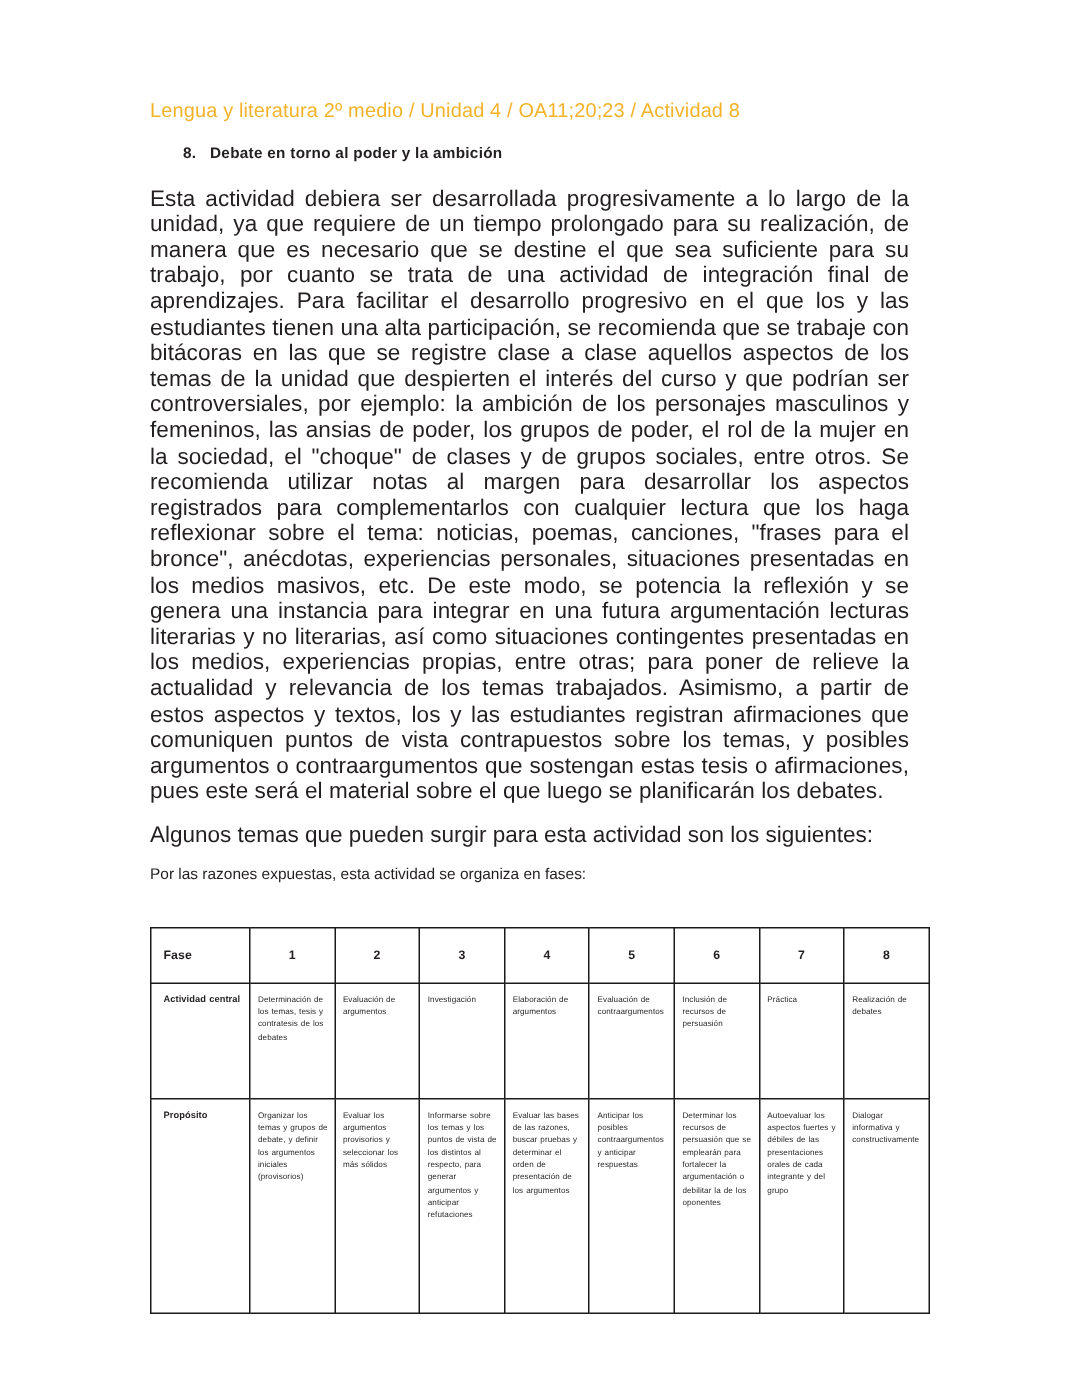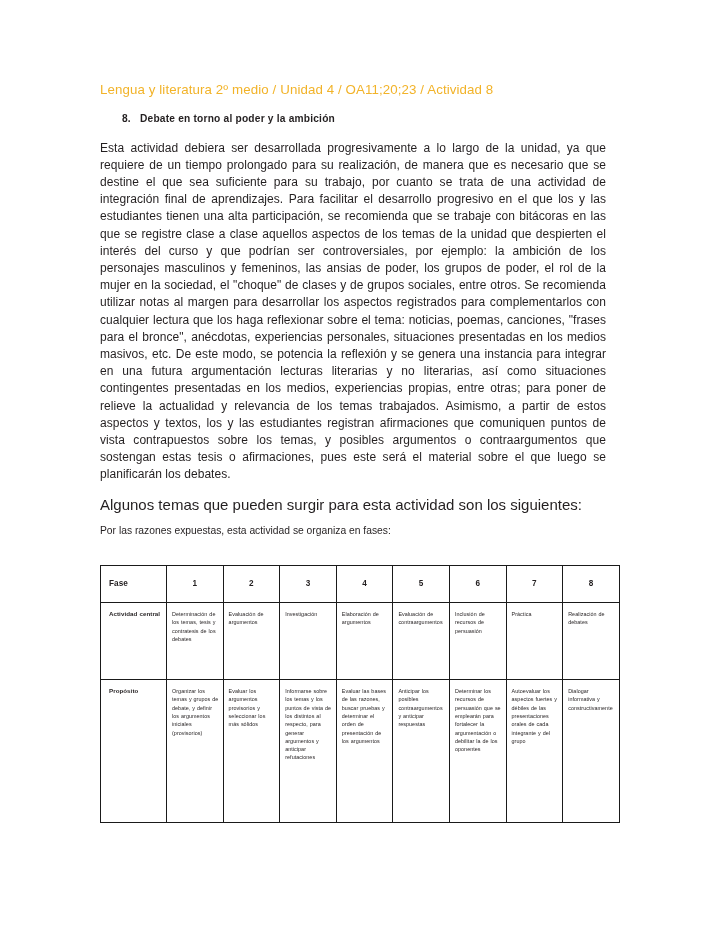--- a/index.html
+++ b/index.html
@@ -19,21 +19,21 @@
   .page {
     position: absolute;
     left: 0; top: 0;
     width: 720px;
     height: 932px;
     background: #fff;
   }
   .content {
     position: absolute;
     left: 100px;
-    top: 82px;
+    top: 66px;
     width: 522px;
   }
   .doc-title {
     color: #f2b329;
     font-size: 13.3px;
     letter-spacing: 0.1px;
     line-height: 1.25;
     margin: 0 0 14px 0;
     font-weight: 400;
     white-space: nowrap;
@@ -43,21 +43,21 @@
     font-weight: bold;
     margin: 0 0 16px 0;
     padding-left: 22px;
     letter-spacing: 0.2px;
   }
   .activity-heading .num {
     display: inline-block;
     width: 18px;
   }
   p.body-par {
-    font-size: 12px;
+    font-size: 15px;
     line-height: 17.2px;
     text-align: justify;
     margin: 0 16px 12px 0;
     letter-spacing: 0.05px;
   }
   p.lead-in {
     font-size: 15px;
     line-height: 17.2px;
     margin: 0 0 9px 0;
     text-align: left;

